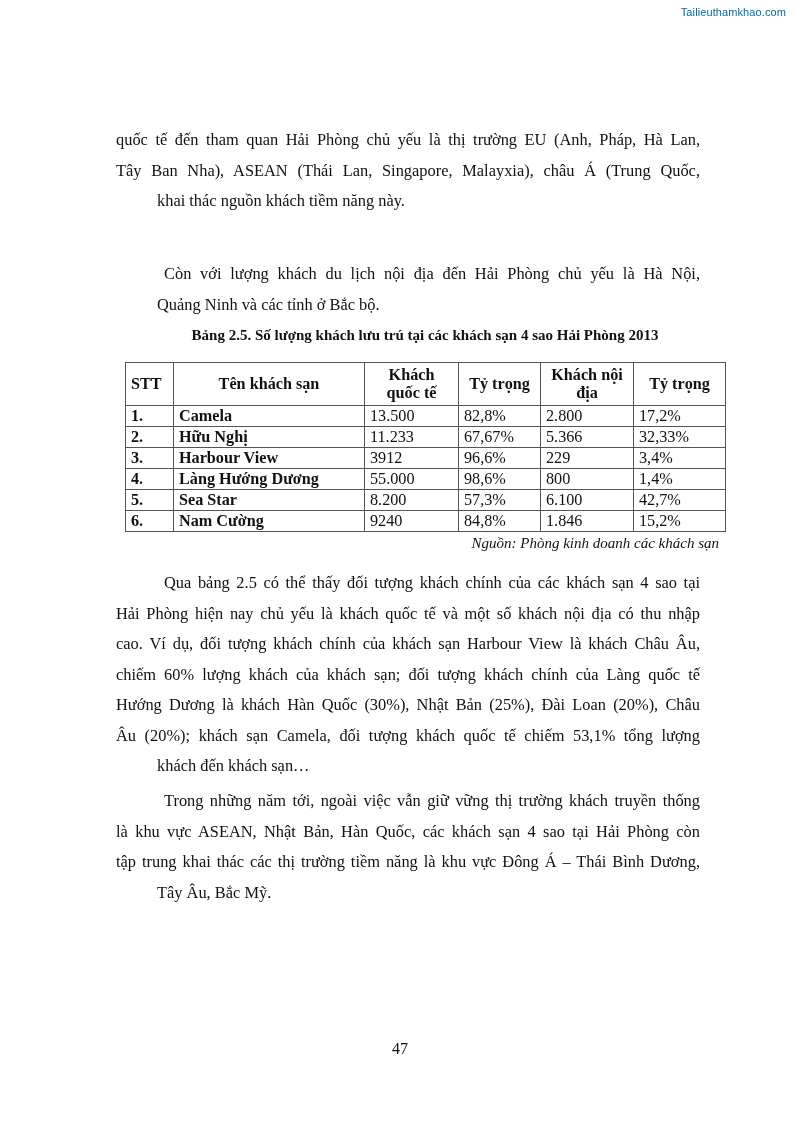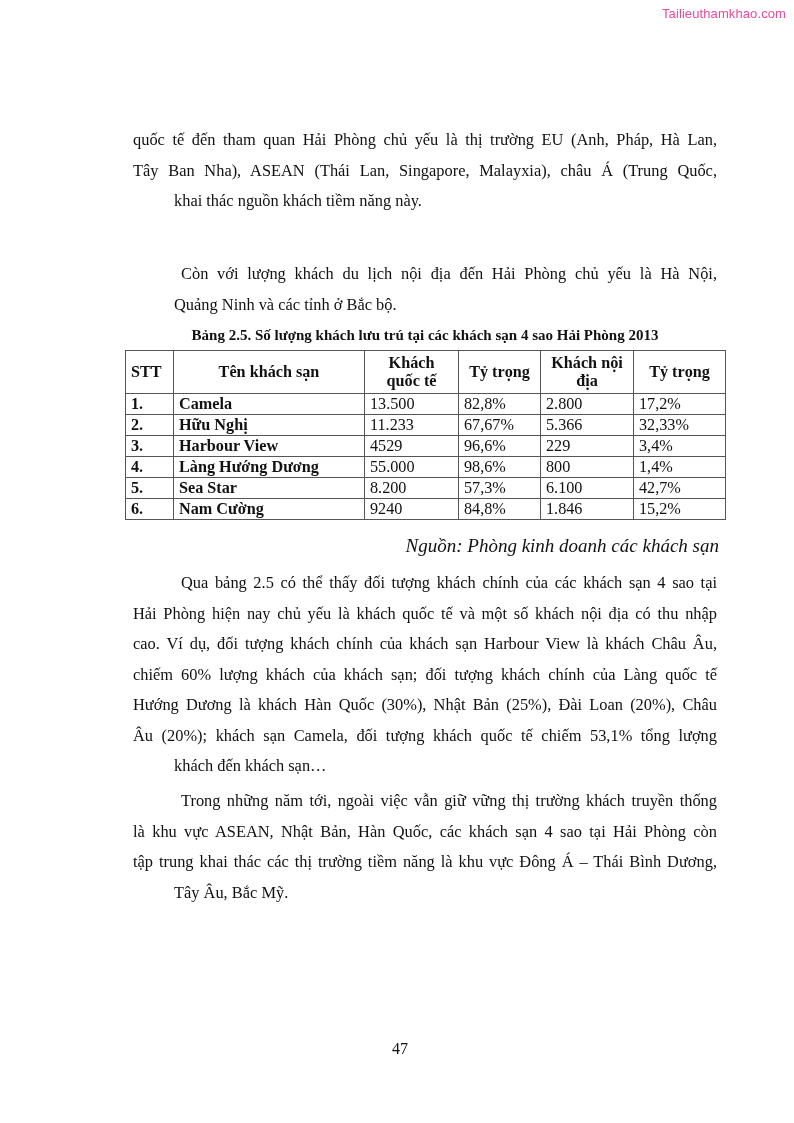--- a/index.html
+++ b/index.html
@@ -1,33 +1,33 @@
 <!DOCTYPE html>
 <html><head>
 <meta charset="utf-8">
 <style>
   html, body { margin:0; padding:0; background:#ffffff; }
   body { width:794px; height:1123px; position:relative; overflow:hidden;
          font-family:"Liberation Serif", "DejaVu Serif", serif; color:#111; }
   .watermark { position:absolute; top:6px; right:8px; font-family:"Liberation Sans", sans-serif;
-               font-size:13px; color:#ec4899; letter-spacing:0.1px; }
-  .para { position:absolute; left:133px; width:584px; font-size:16.4px; line-height:30.5px;
+               font-size:11px; color:#0369a1; letter-spacing:0.1px; }
+  .para { position:absolute; left:116px; width:584px; font-size:16.4px; line-height:30.5px;
           text-align:justify; }
   .para .line { display:block; white-space:nowrap; text-align-last:justify; }
   .para .line.last { text-align-last:left;margin-left:41px; }
   .indent { text-indent:48px; }
   .caption { position:absolute; top:327px; left:125px; width:600px; text-align:center;
              font-weight:bold; font-size:15px; }
-  table.data { position:absolute; top:350px; left:125px; border-collapse:collapse; font-size:16.2px; }
+  table.data { position:absolute; top:362px; left:125px; border-collapse:collapse; font-size:16.2px; }
   table.data td, table.data th { border:1px solid #555; padding:0 5px; line-height:19px; }
   table.data th { font-weight:bold; height:42px; line-height:18px; }
   table.data td { height:20px; }
   table.data td.stt, table.data td.name { font-weight:bold; }
   .source { position:absolute; top:535px; left:125px; width:594px; text-align:right;
-            font-style:italic; font-size:19px; }
+            font-style:italic; font-size:15px; }
   .pagenum { position:absolute; top:1040px; left:3px; width:794px; text-align:center; font-size:16px; }
 </style>
 </head>
 <body>
 
 <div class="watermark">Tailieuthamkhao.com</div>
 
 <div class="para" style="top:125px;">
   <span class="line">quốc tế đến tham quan Hải Phòng chủ yếu là thị trường EU (Anh, Pháp, Hà Lan,</span>
   <span class="line">Tây Ban Nha), ASEAN (Thái Lan, Singapore, Malayxia), châu Á (Trung Quốc,</span>
@@ -73,21 +73,21 @@
       <td class="stt">2.</td>
       <td class="name">Hữu Nghị</td>
       <td>11.233</td>
       <td>67,67%</td>
       <td>5.366</td>
       <td>32,33%</td>
     </tr>
     <tr>
       <td class="stt">3.</td>
       <td class="name">Harbour View</td>
-      <td>4529</td>
+      <td>3912</td>
       <td>96,6%</td>
       <td>229</td>
       <td>3,4%</td>
     </tr>
     <tr>
       <td class="stt">4.</td>
       <td class="name">Làng Hướng Dương</td>
       <td>55.000</td>
       <td>98,6%</td>
       <td>800</td>

